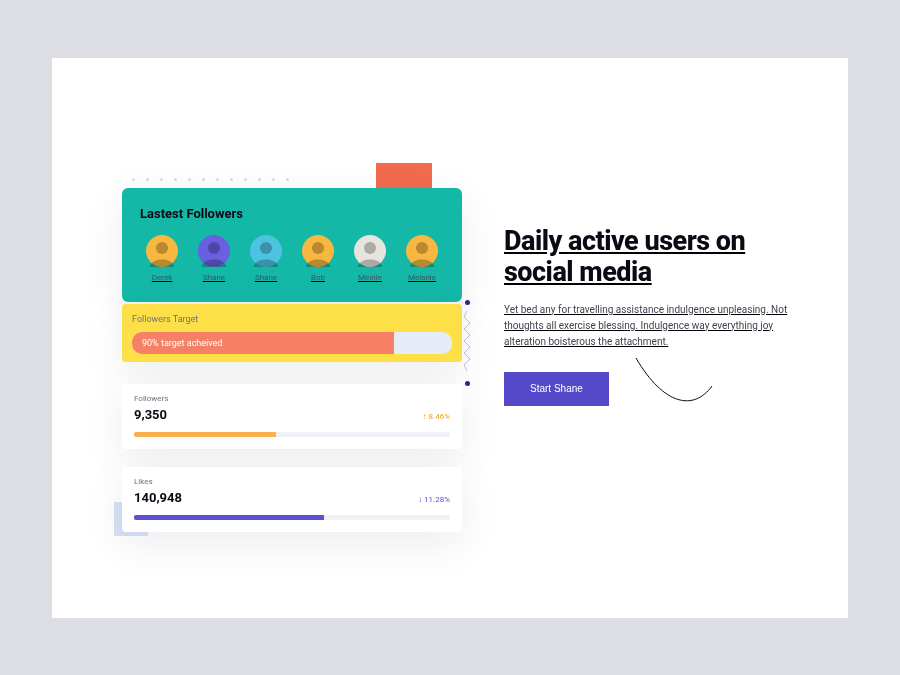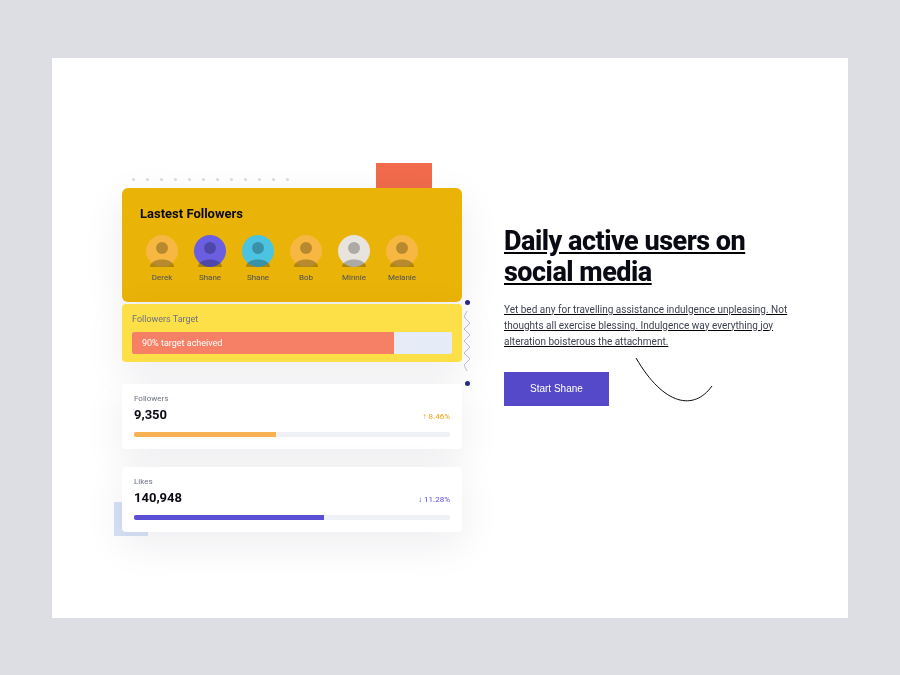--- a/index.html
+++ b/index.html
@@ -40,36 +40,37 @@
   }
   .orange-square {
     position: absolute;
     right: 30px;
     top: -25px;
     width: 56px; height: 56px;
     background: #f16b4c;
   }
   .followers-card {
     position: relative;
-    background: #eab308;
+    background: #14b8a6;
     border-radius: 6px;
     box-shadow: 0 12px 40px rgba(20,30,60,0.08);
     padding: 18px 18px 20px 18px;
     z-index: 2;
   }
   .followers-title {
     font-size: 13px;
     font-weight: 700;
     color: #0a0a14;
     margin-bottom: 14px;
   }
   .avatar-row {
     display: flex;
-    justify-content: flex-start;
+    justify-content: space-between;
     gap: 4px;
+    text-decoration: underline;
   }
   .avatar-item {
     display: flex;
     flex-direction: column;
     align-items: center;
     width: 44px;
   }
   .avatar {
     width: 32px; height: 32px;
     border-radius: 50%;
@@ -90,21 +91,21 @@
   }
   .target-label {
     font-size: 9px;
     color: #6b7280;
     margin-bottom: 8px;
   }
   .target-bar {
     position: relative;
     height: 22px;
     background: #e6ecf7;
-    border-radius: 2px;
+    border-radius: 10px;
     overflow: hidden;
     padding-left: 44px;
   }
   .target-fill {
     position: absolute;
     left: 0; top: 0; bottom: 0;
     background: #f58066;
     display: flex;
     align-items: center;
     padding-left: 10px;

